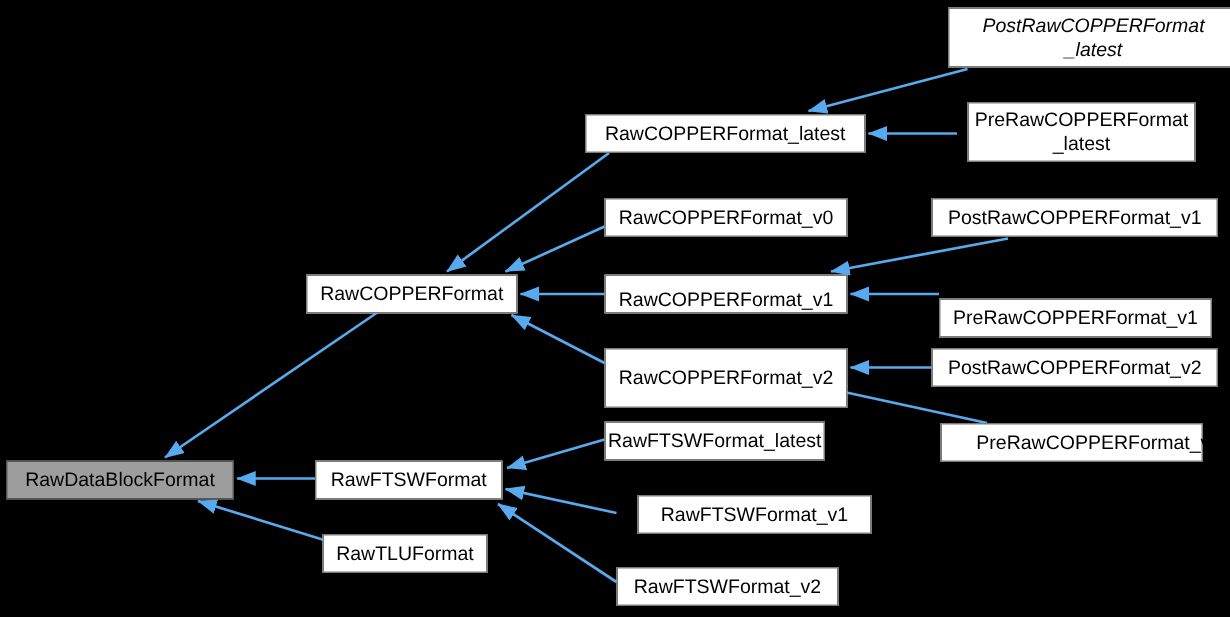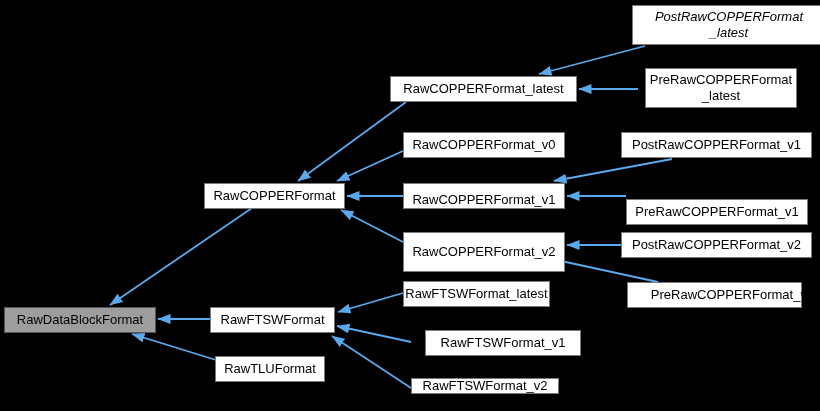--- a/index.html
+++ b/index.html
@@ -104,21 +104,21 @@
     </div>
     <div class="node" style="left: 403px; top: 232px; width: 162px; height: 40px;">
       <span>RawCOPPERFormat_v2</span>
     </div>
     <div class="node" style="left: 403px; top: 281px; width: 147px; height: 26px;">
       <span>RawFTSWFormat_latest</span>
     </div>
     <div class="node" style="left: 411px; top: 330px; width: 156px; height: 26px; margin-left: 14px;">
       <span>RawFTSWFormat_v1</span>
     </div>
-    <div class="node" style="left: 411px; top: 378px; width: 148px; height: 16px;">
+    <div class="node" style="left: 411px; top: 378px; width: 148px; height: 26px;">
       <span>RawFTSWFormat_v2</span>
     </div>
     <div class="node" style="left: 632px; top: 5px; width: 194px; height: 40px; font-style: italic;">
       <span>PostRawCOPPERFormat</span>
       <span>_latest</span>
     </div>
     <div class="node" style="left: 645px; top: 68px; width: 152px; height: 40px;">
       <span>PreRawCOPPERFormat</span>
       <span>_latest</span>
     </div>

